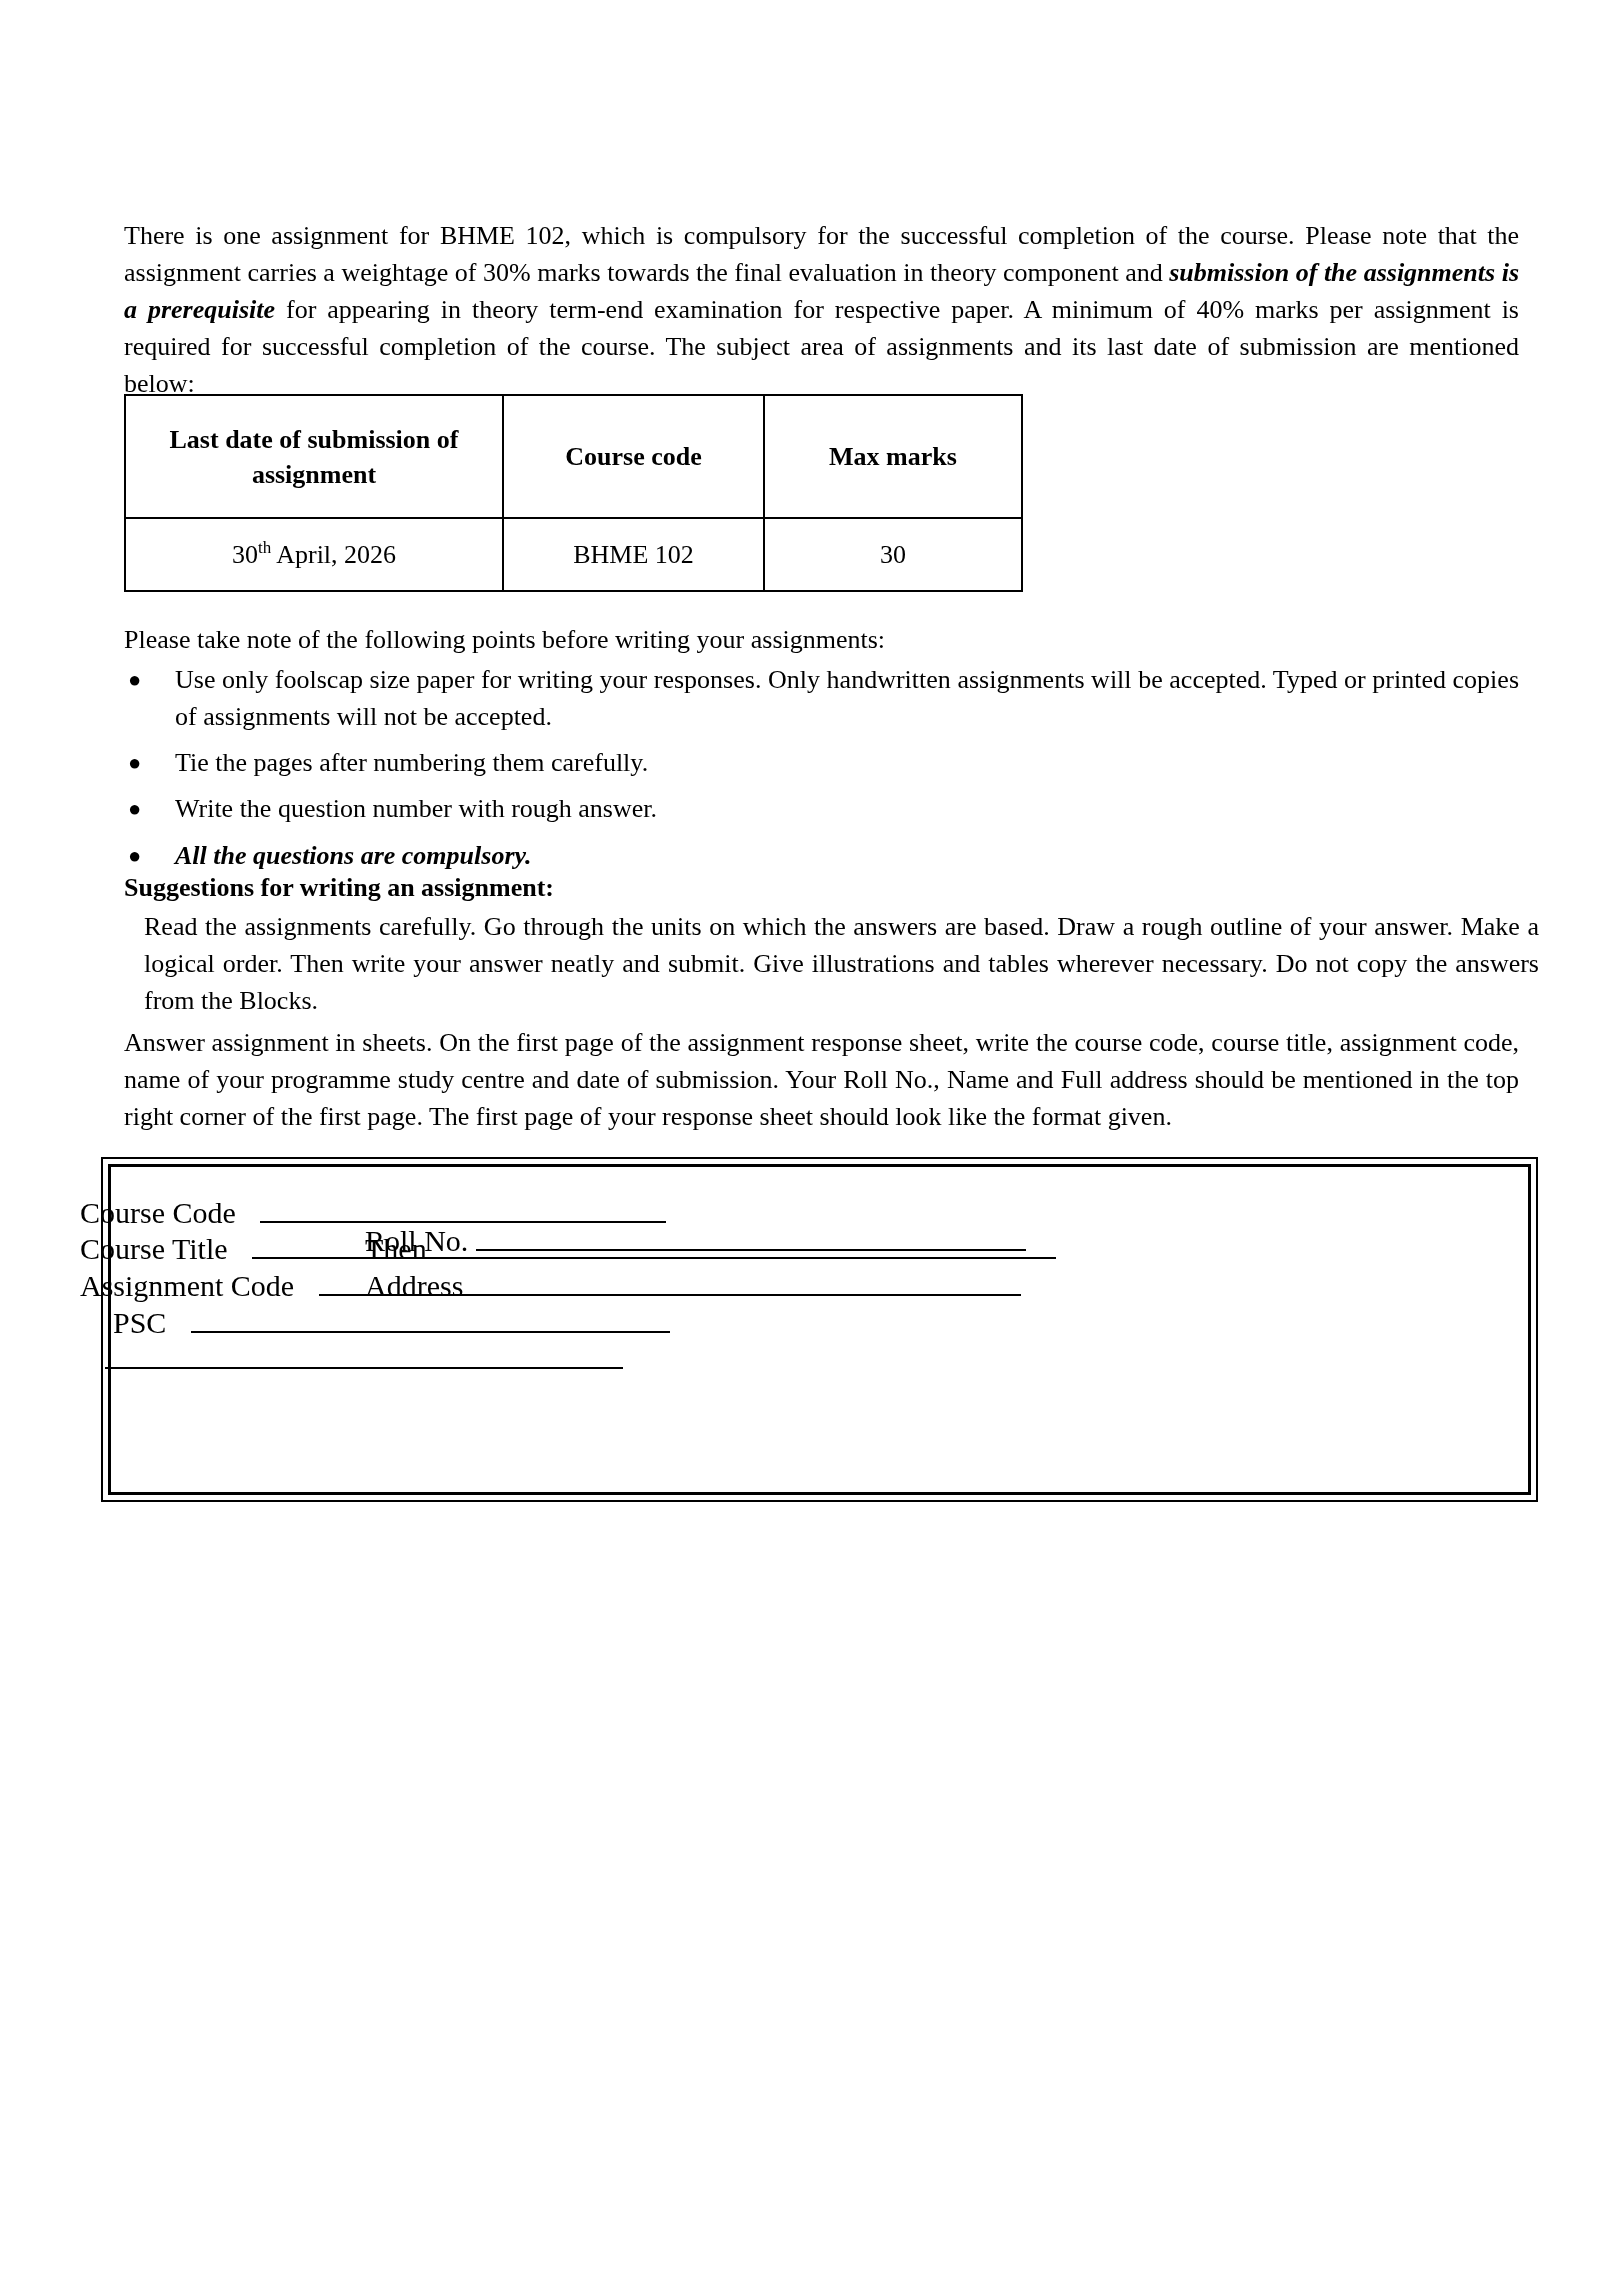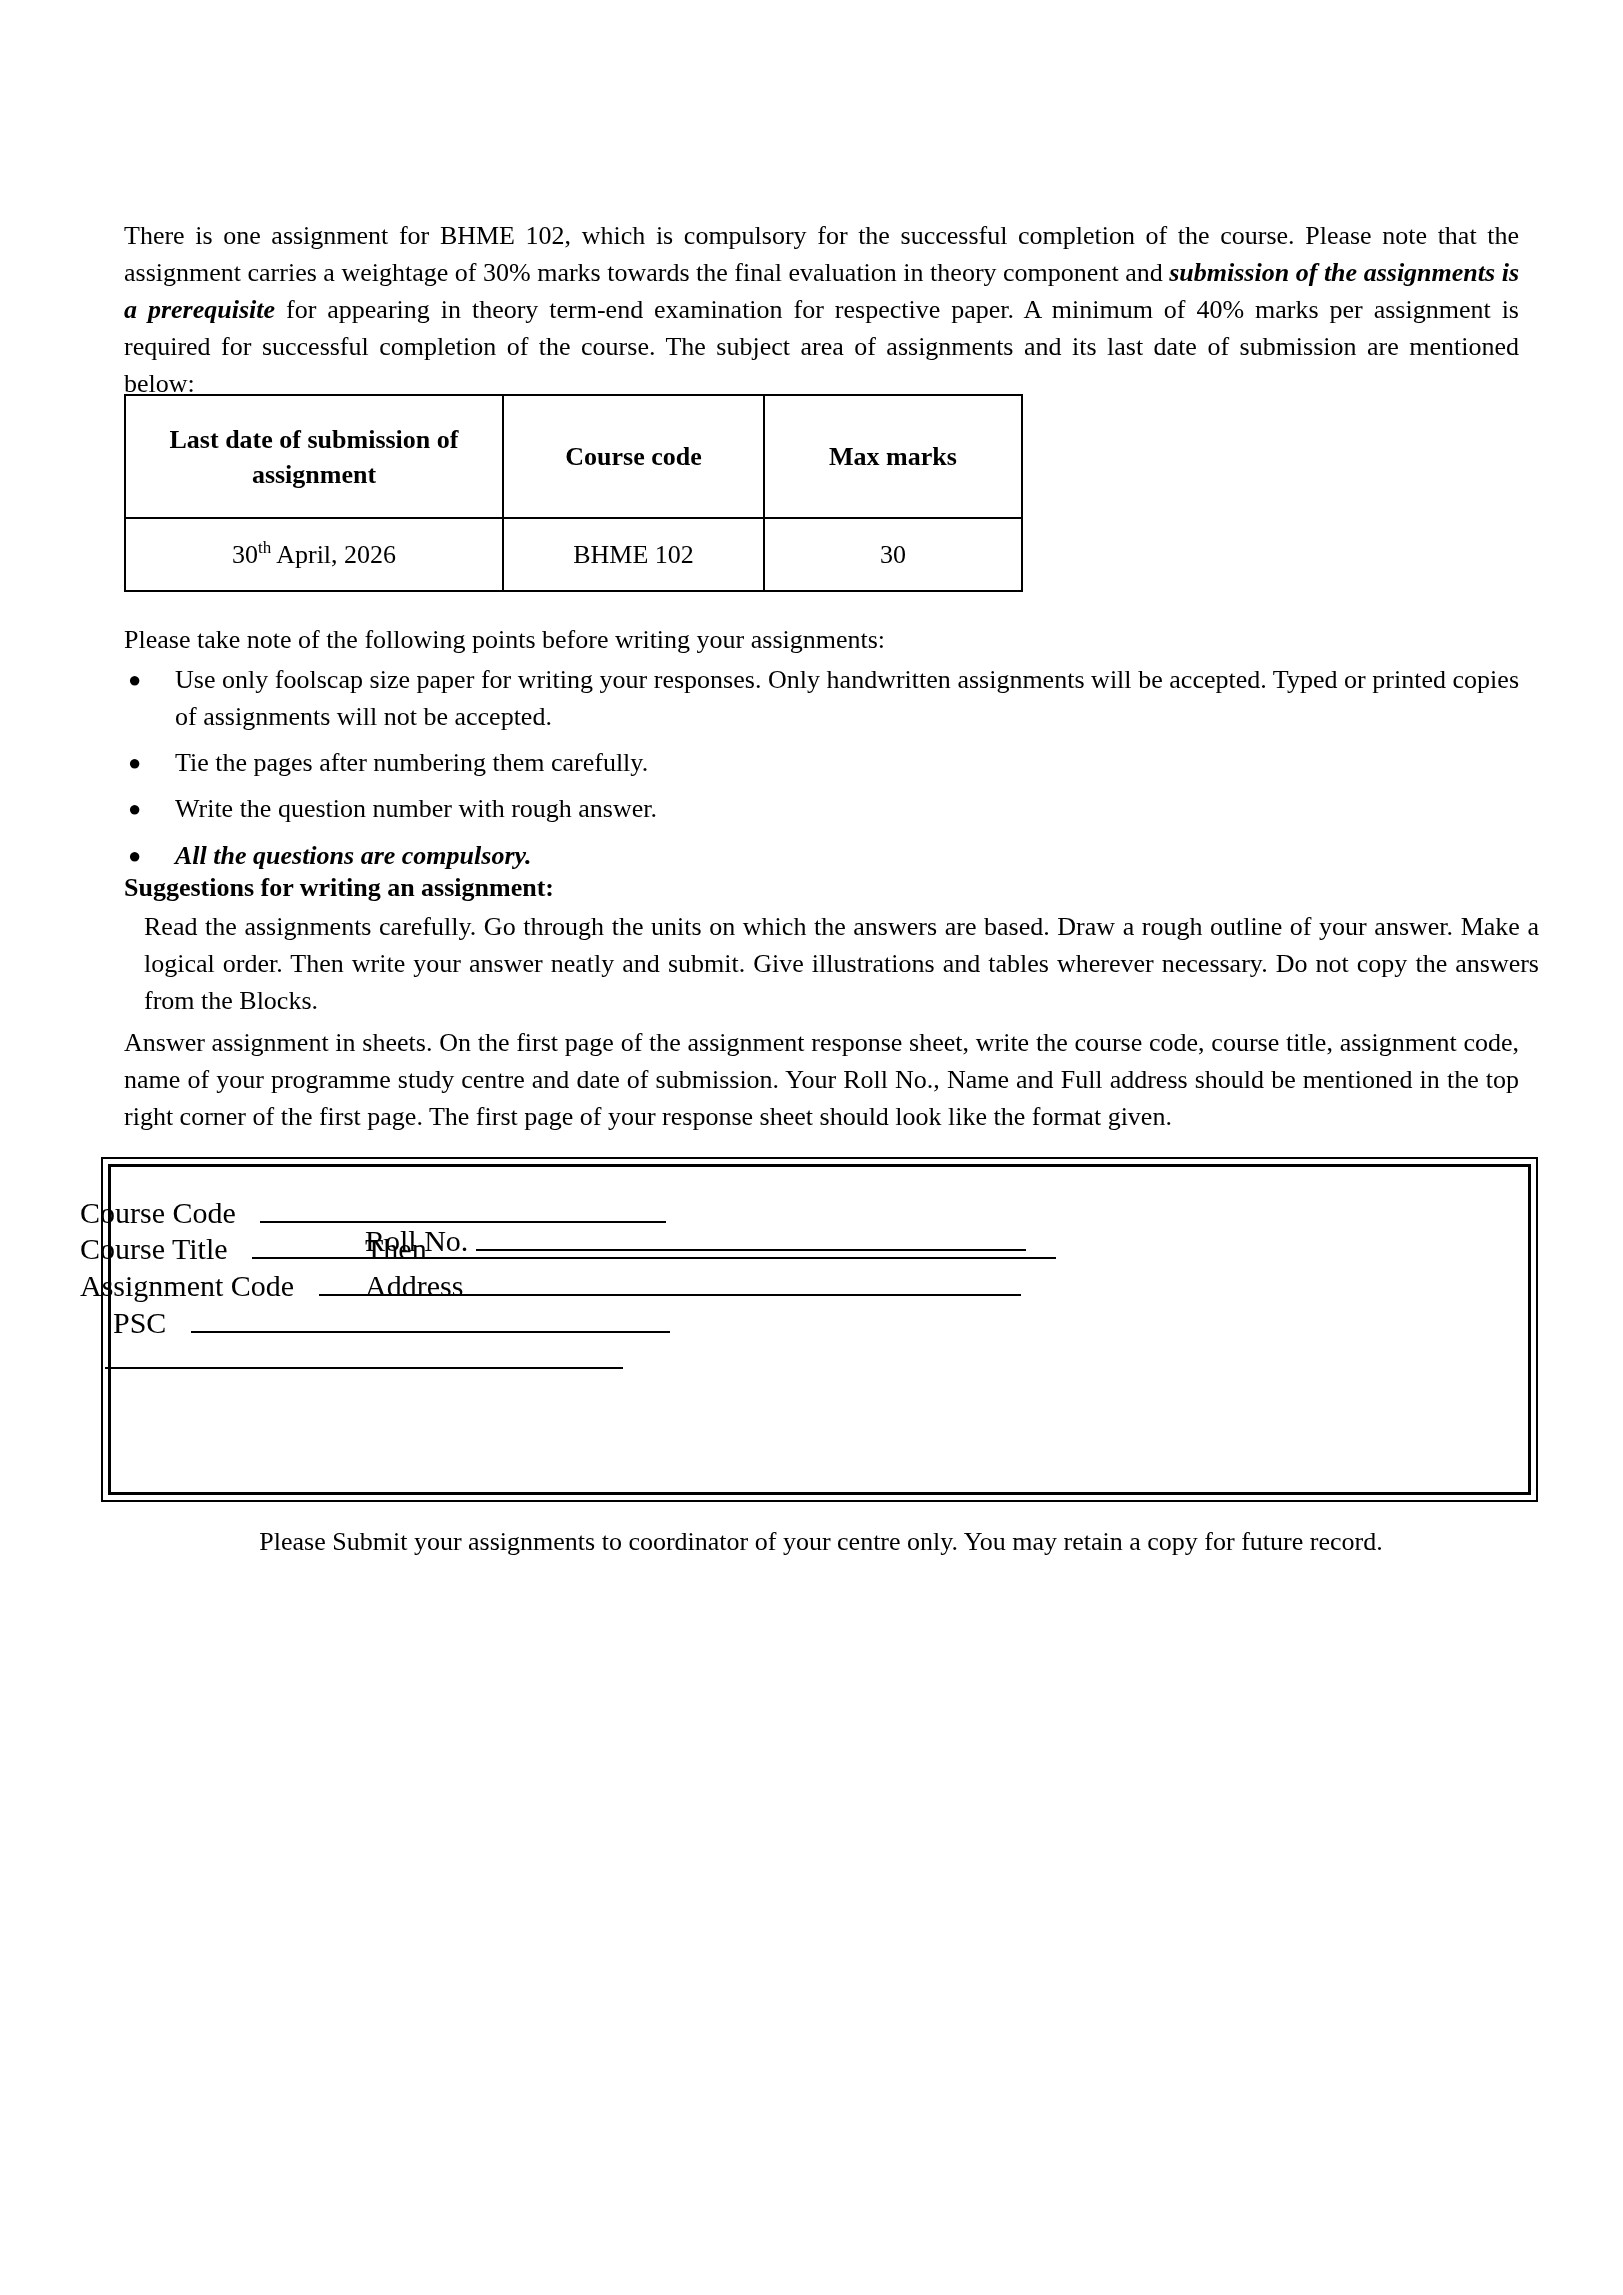--- a/index.html
+++ b/index.html
@@ -297,16 +297,15 @@
   <div class="frow r-name">
     <span class="flabel">Then</span>
     <span class="fline" style="width:550px; margin-left:72px;"></span>
   </div>
 
   <div class="frow r-address">
     <span class="flabel">Address</span>
     <span class="fline" style="width:550px; margin-left:0px;"></span>
   </div>
 
-  <div class="footer-note">Please Submit your assignments to coordinator of your centre only. You may retain a copy for future record.</div>
 
 </div>
 
 
 </body></html>

